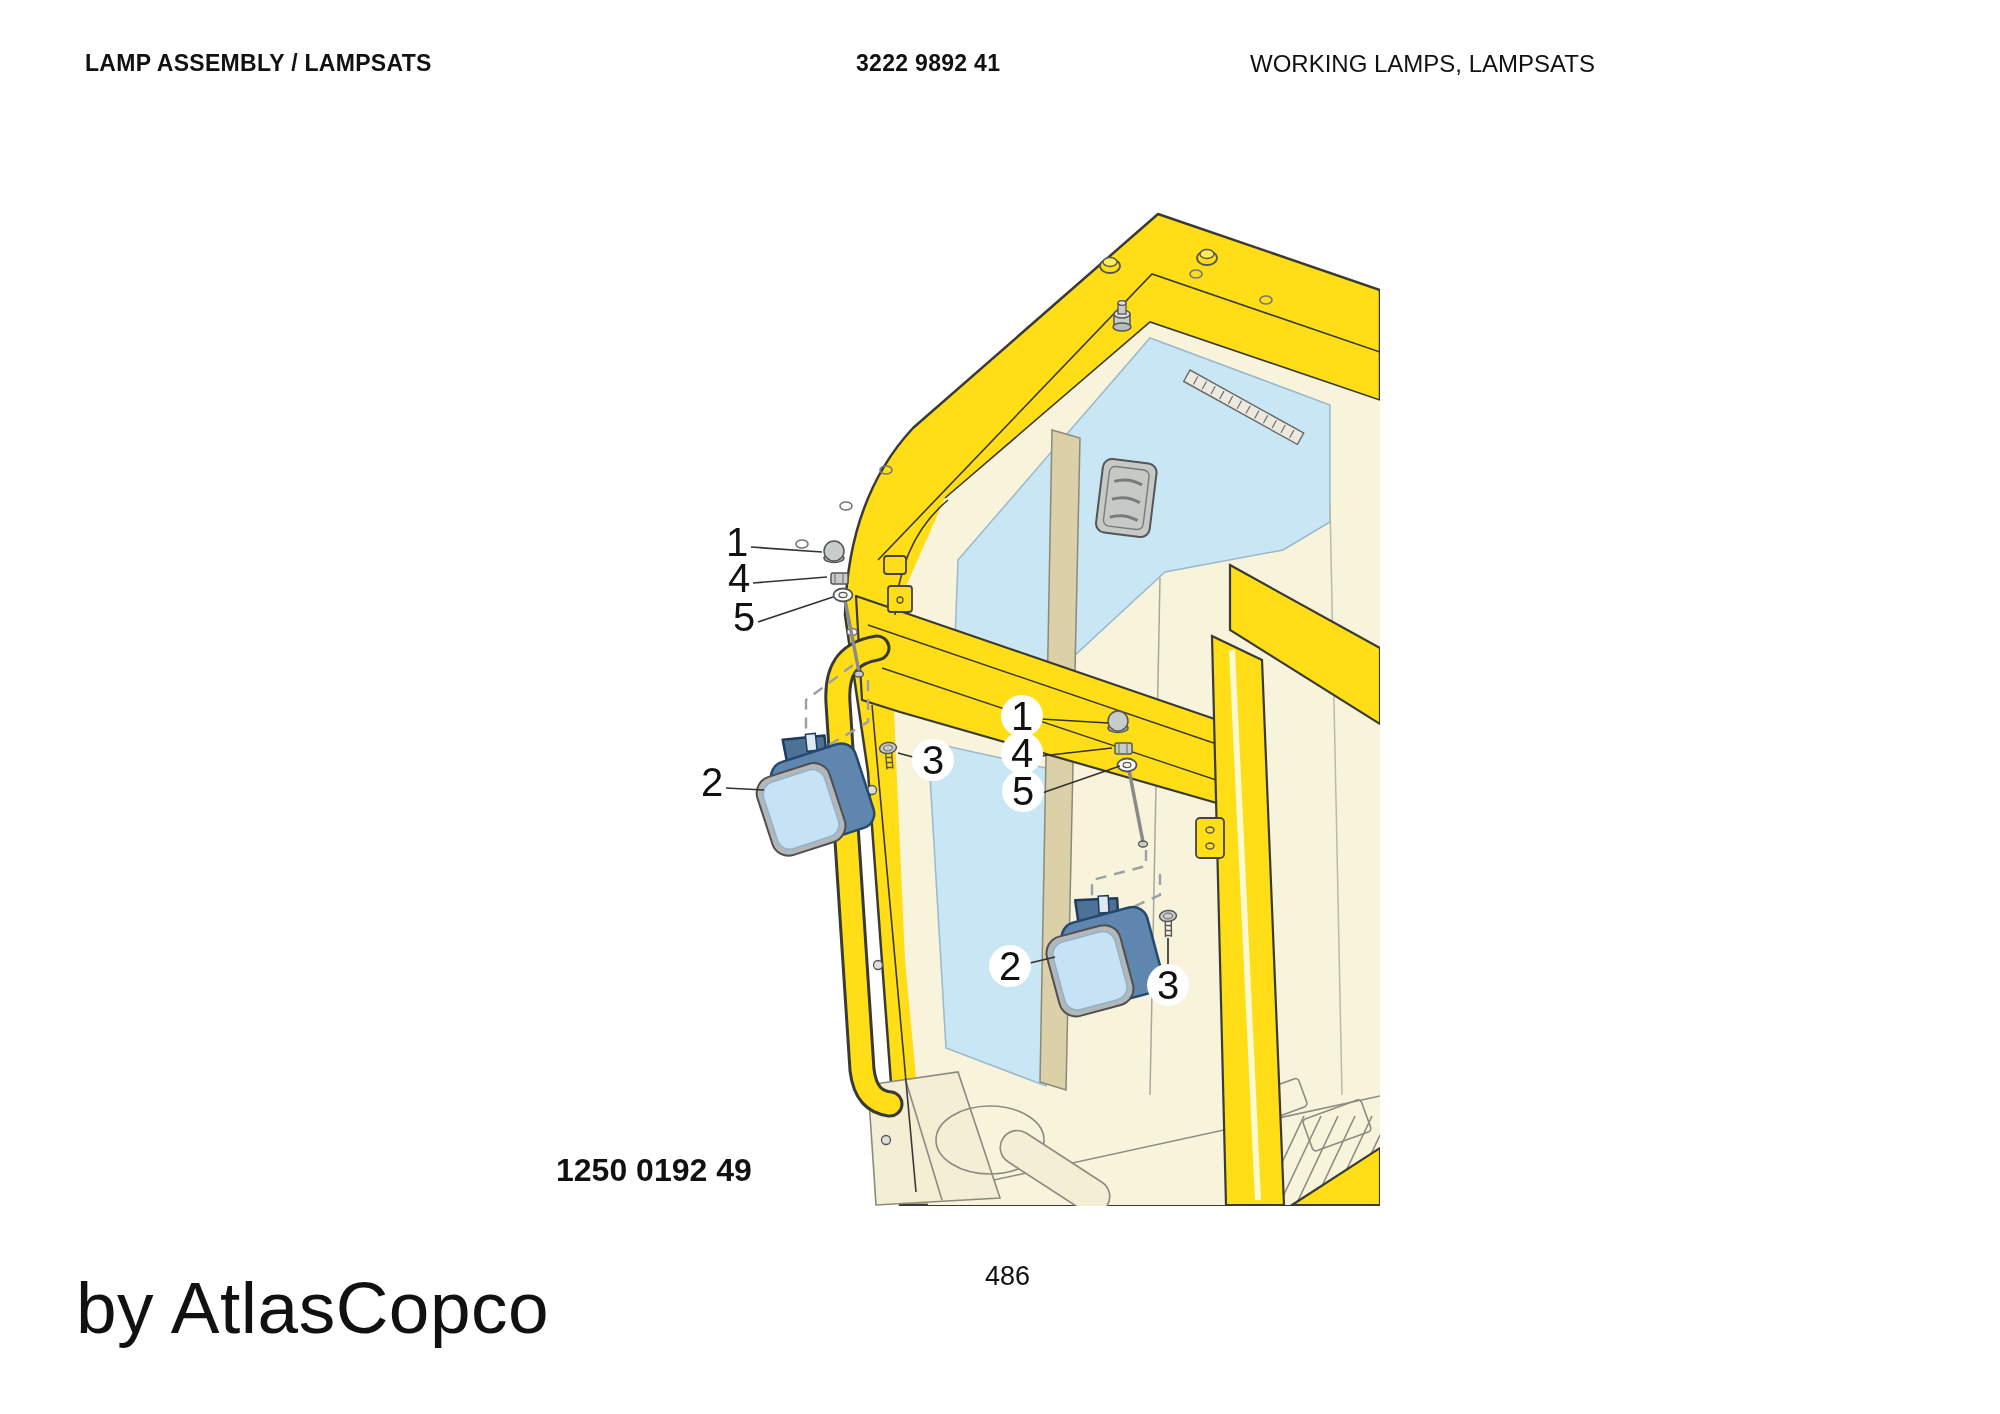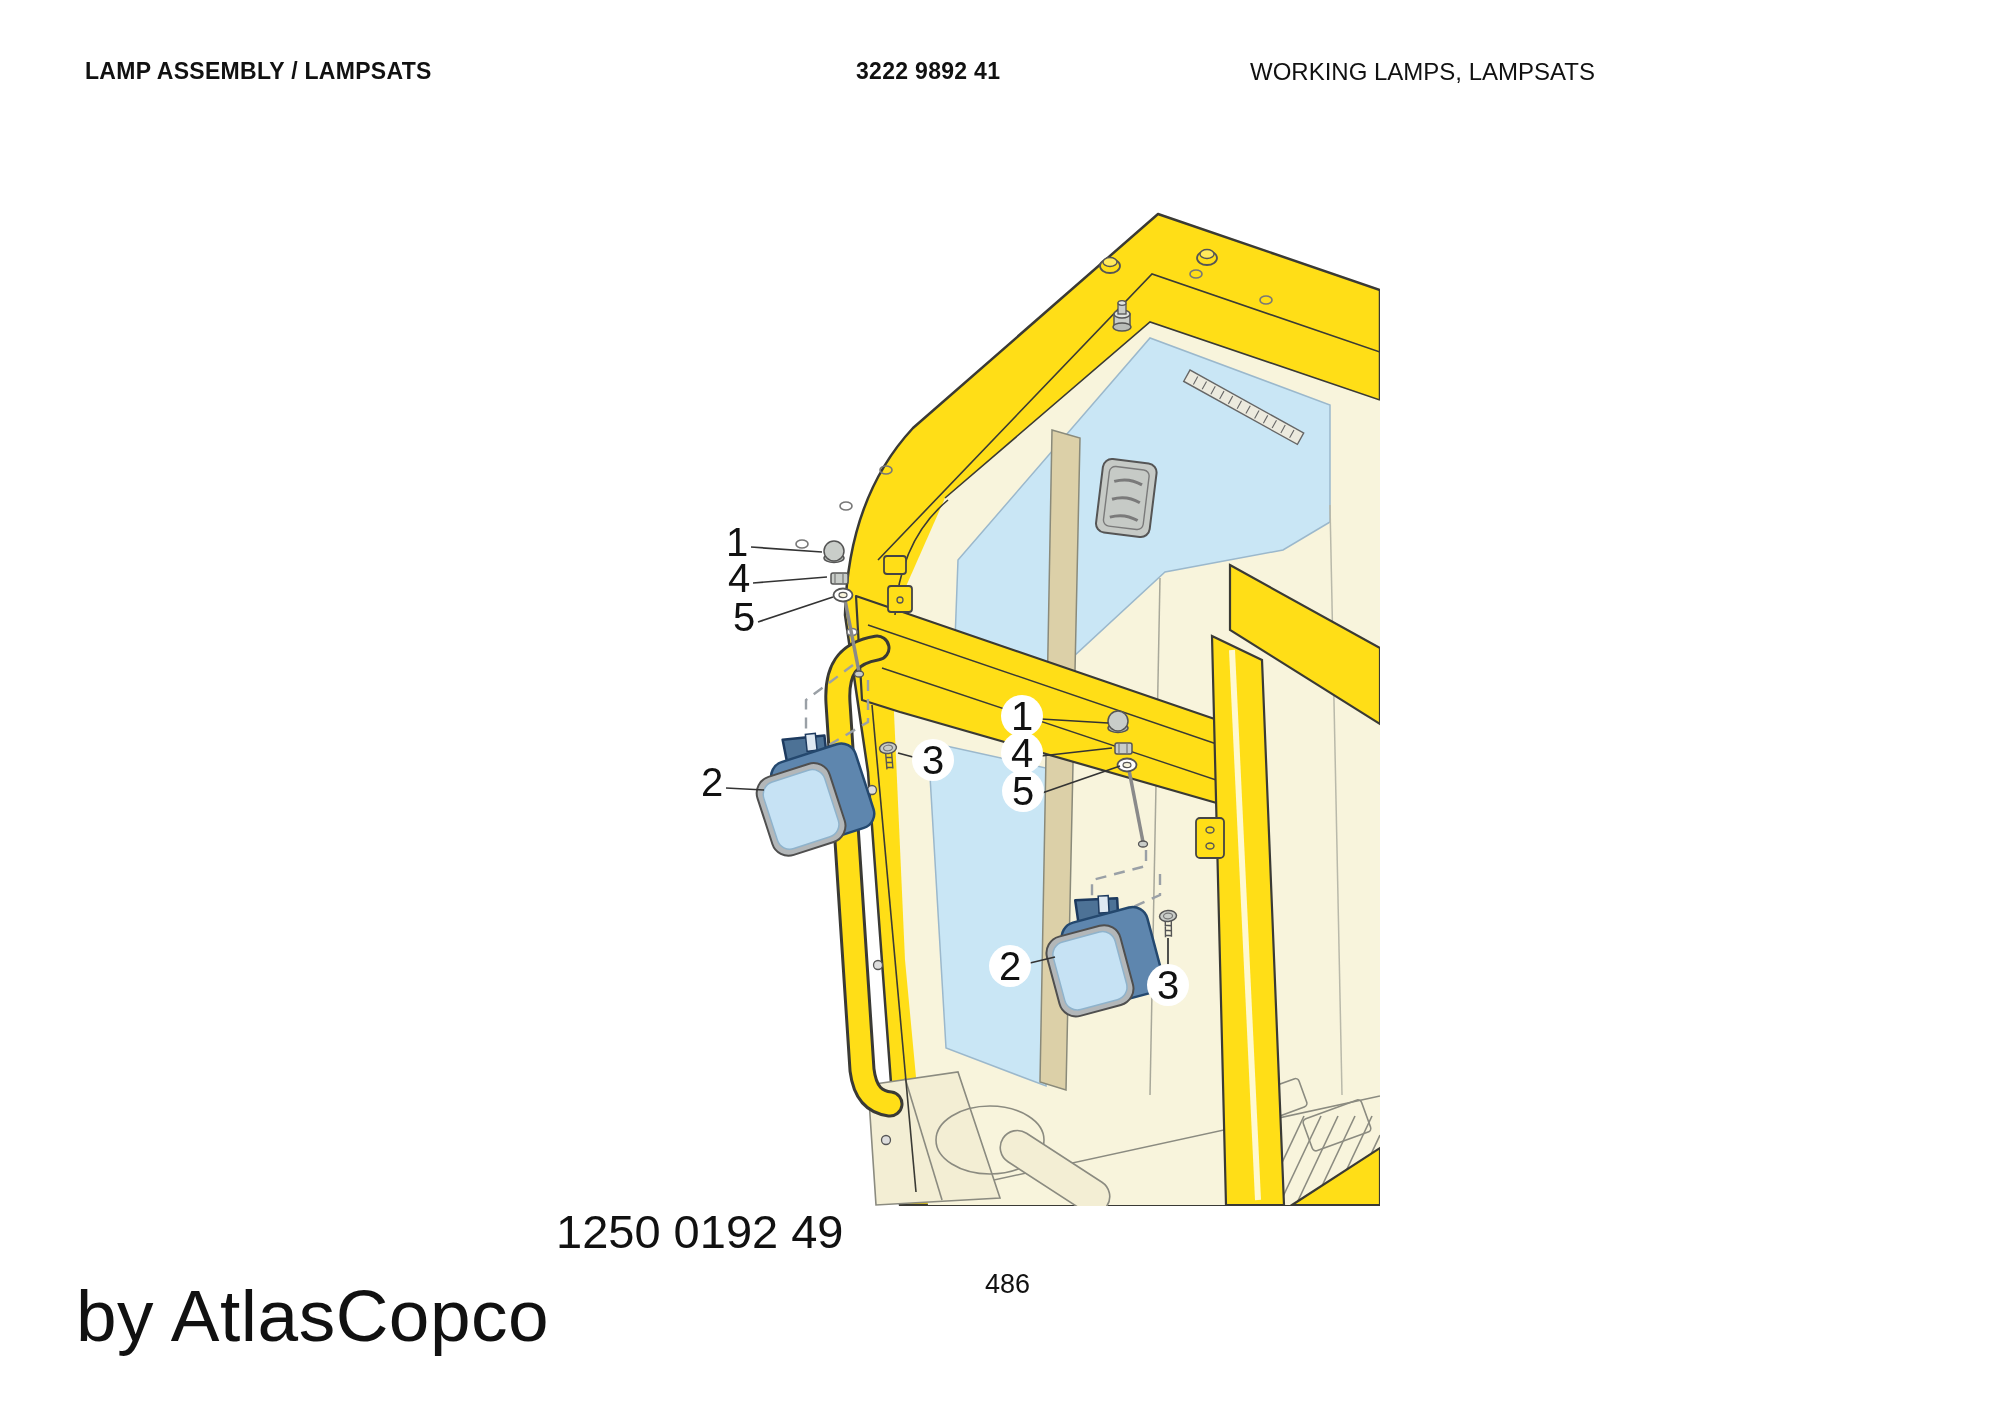--- a/index.html
+++ b/index.html
@@ -1,21 +1,21 @@
 <!DOCTYPE html>
 <html><head>
 <meta charset="utf-8">
 <style>
   html,body{margin:0;padding:0;background:#ffffff;}
   body{width:2000px;height:1414px;position:relative;font-family:"Liberation Sans",sans-serif;color:#111;overflow:hidden;}
-  .abs{position:absolute;white-space:nowrap;margin-top:8px;}
+  .abs{position:absolute;white-space:nowrap;}
   .hdr-title{left:85px;top:50px;font-size:23px;font-weight:bold;letter-spacing:.3px;}
   .hdr-num{left:856px;top:50px;font-size:23px;font-weight:bold;letter-spacing:.3px;}
   .hdr-sub{left:1250px;top:50px;font-size:24px;font-weight:400;}
-  .ftr-draw{left:556px;top:1196px;font-size:47px;font-weight:400;}
+  .ftr-draw{left:556px;top:1152px;font-size:32px;font-weight:700;}
   .ftr-page{left:940px;top:1261px;width:90px;text-align:right;font-size:27px;}
   .ftr-mark{left:76px;top:1266px;font-size:73px;font-weight:400;letter-spacing:.5px;}
   svg text.callout{font-family:"Liberation Sans",sans-serif;font-size:40px;fill:#111;}
 </style>
 </head>
 <body>
 
 <div class="abs hdr-title">LAMP ASSEMBLY / LAMPSATS</div>
 <div class="abs hdr-num">3222 9892 41</div>
 <div class="abs hdr-sub">WORKING LAMPS, LAMPSATS</div>

